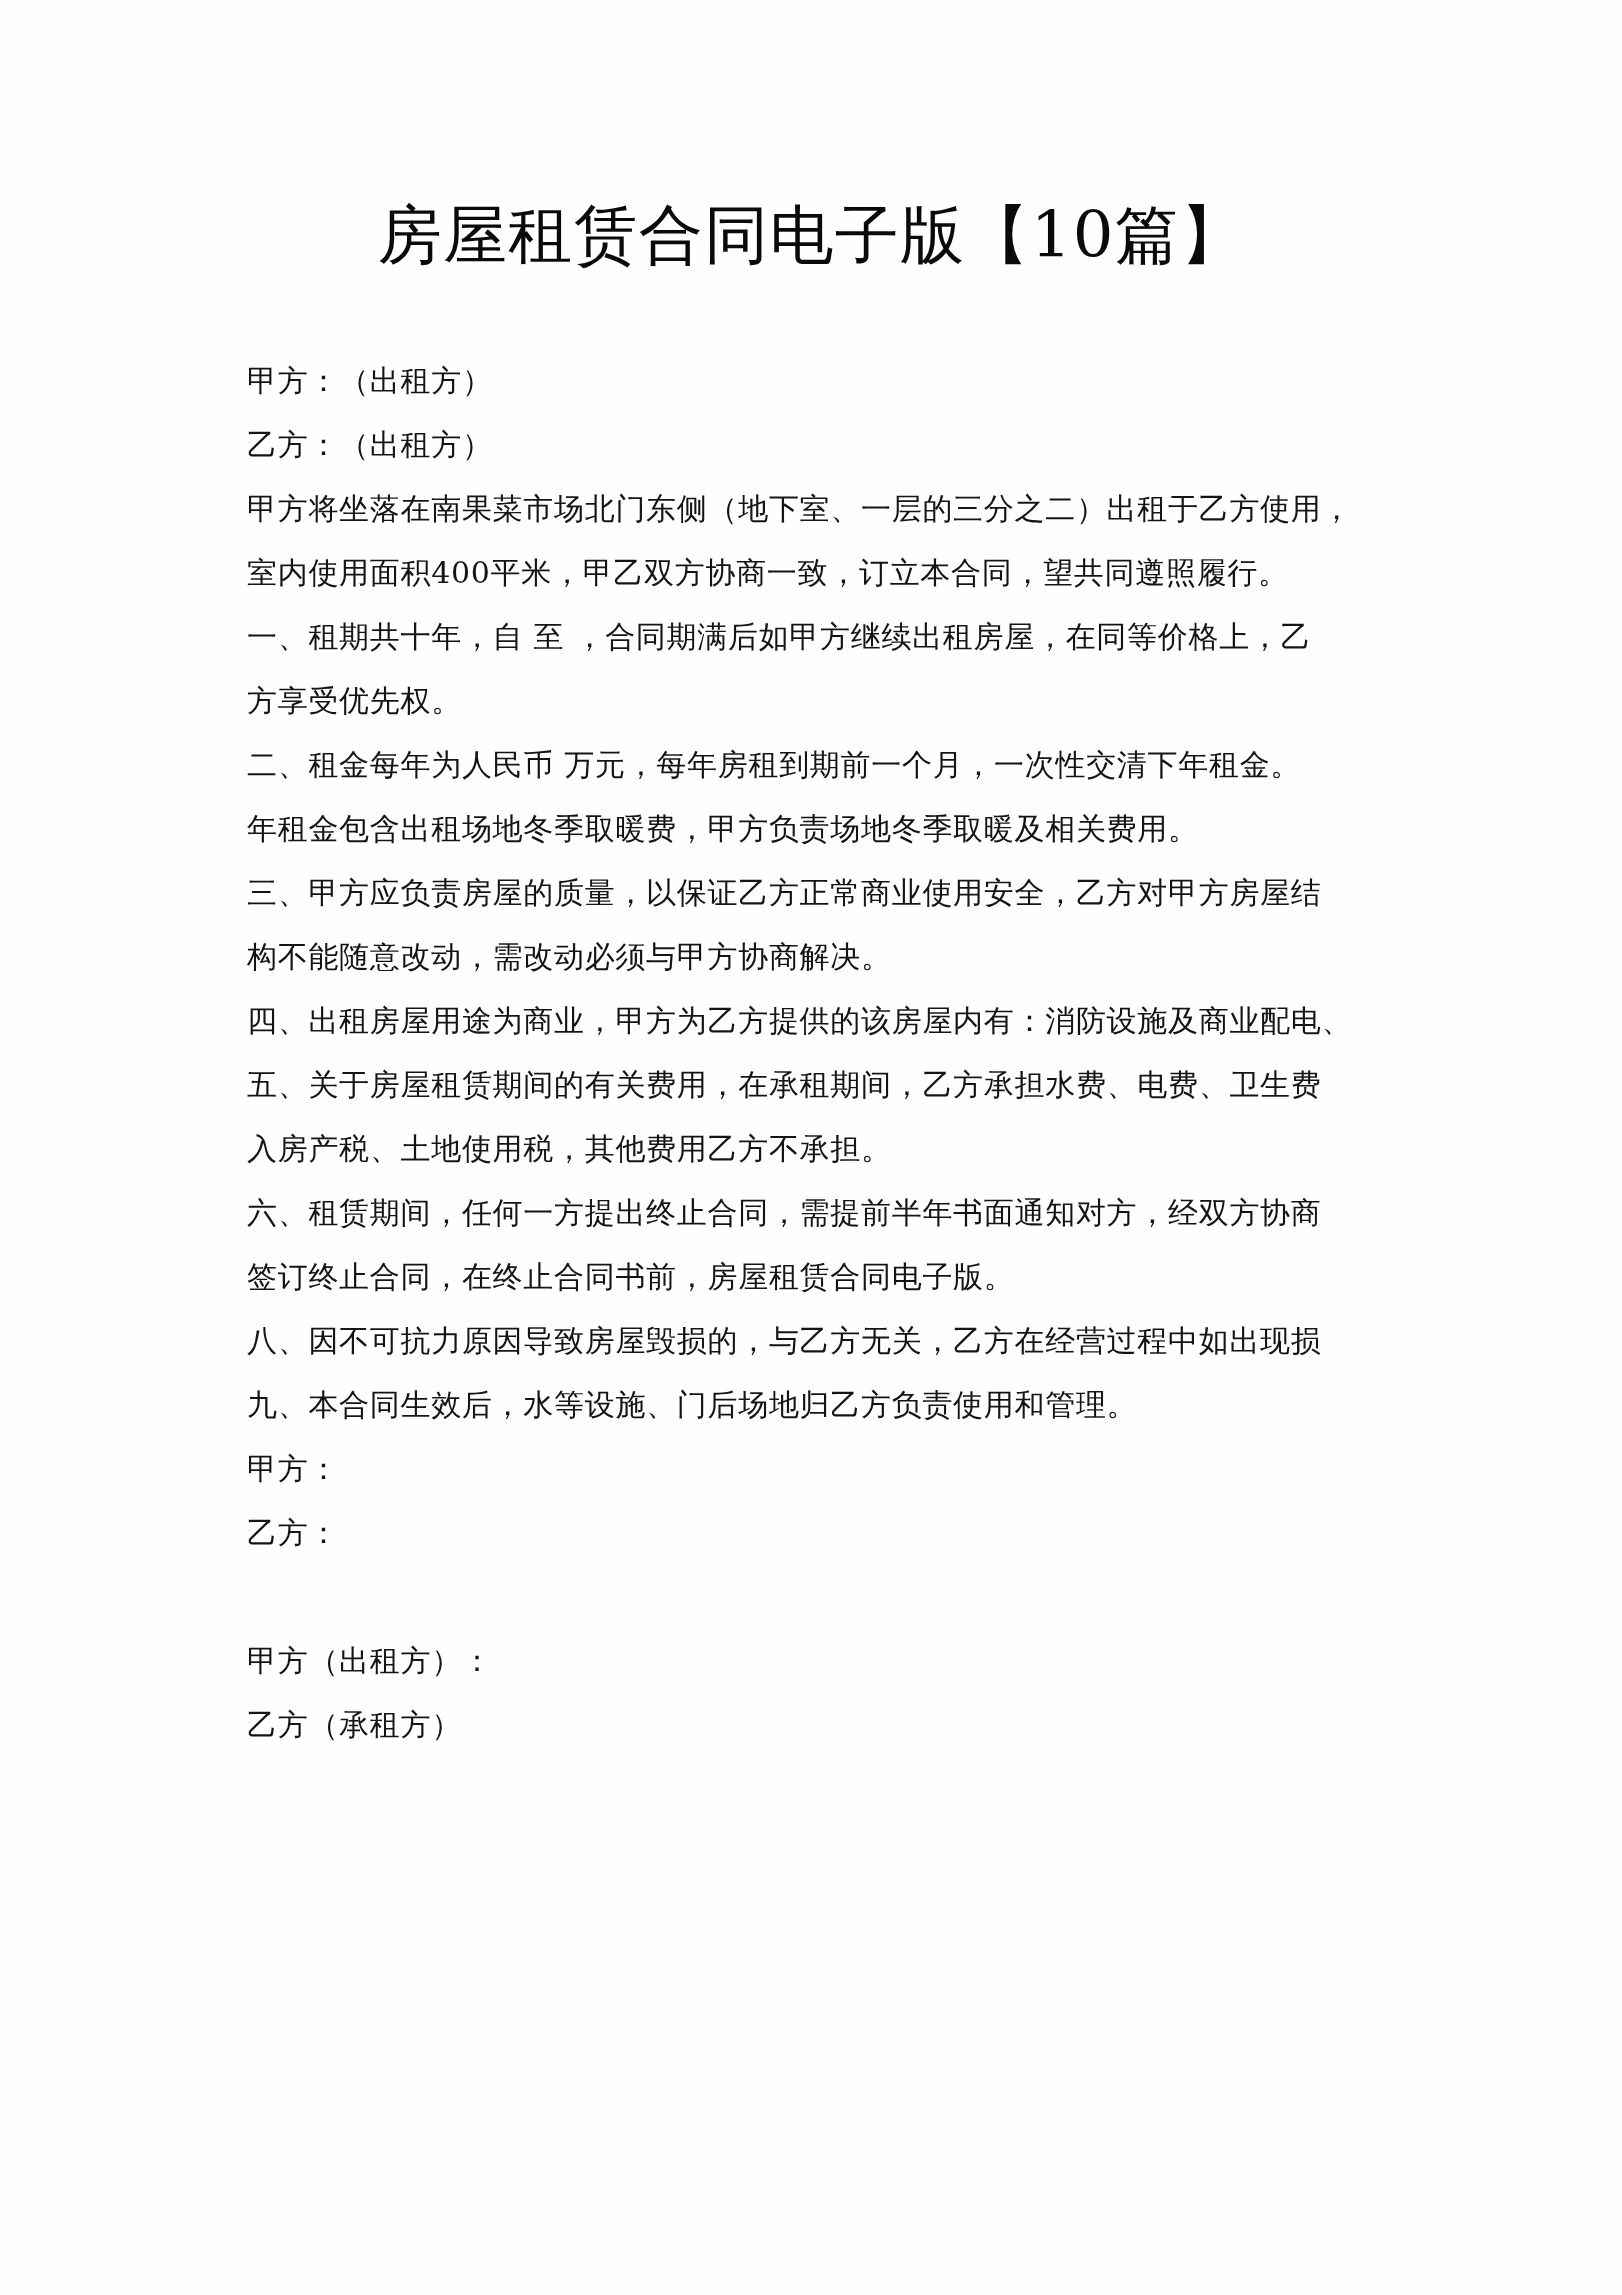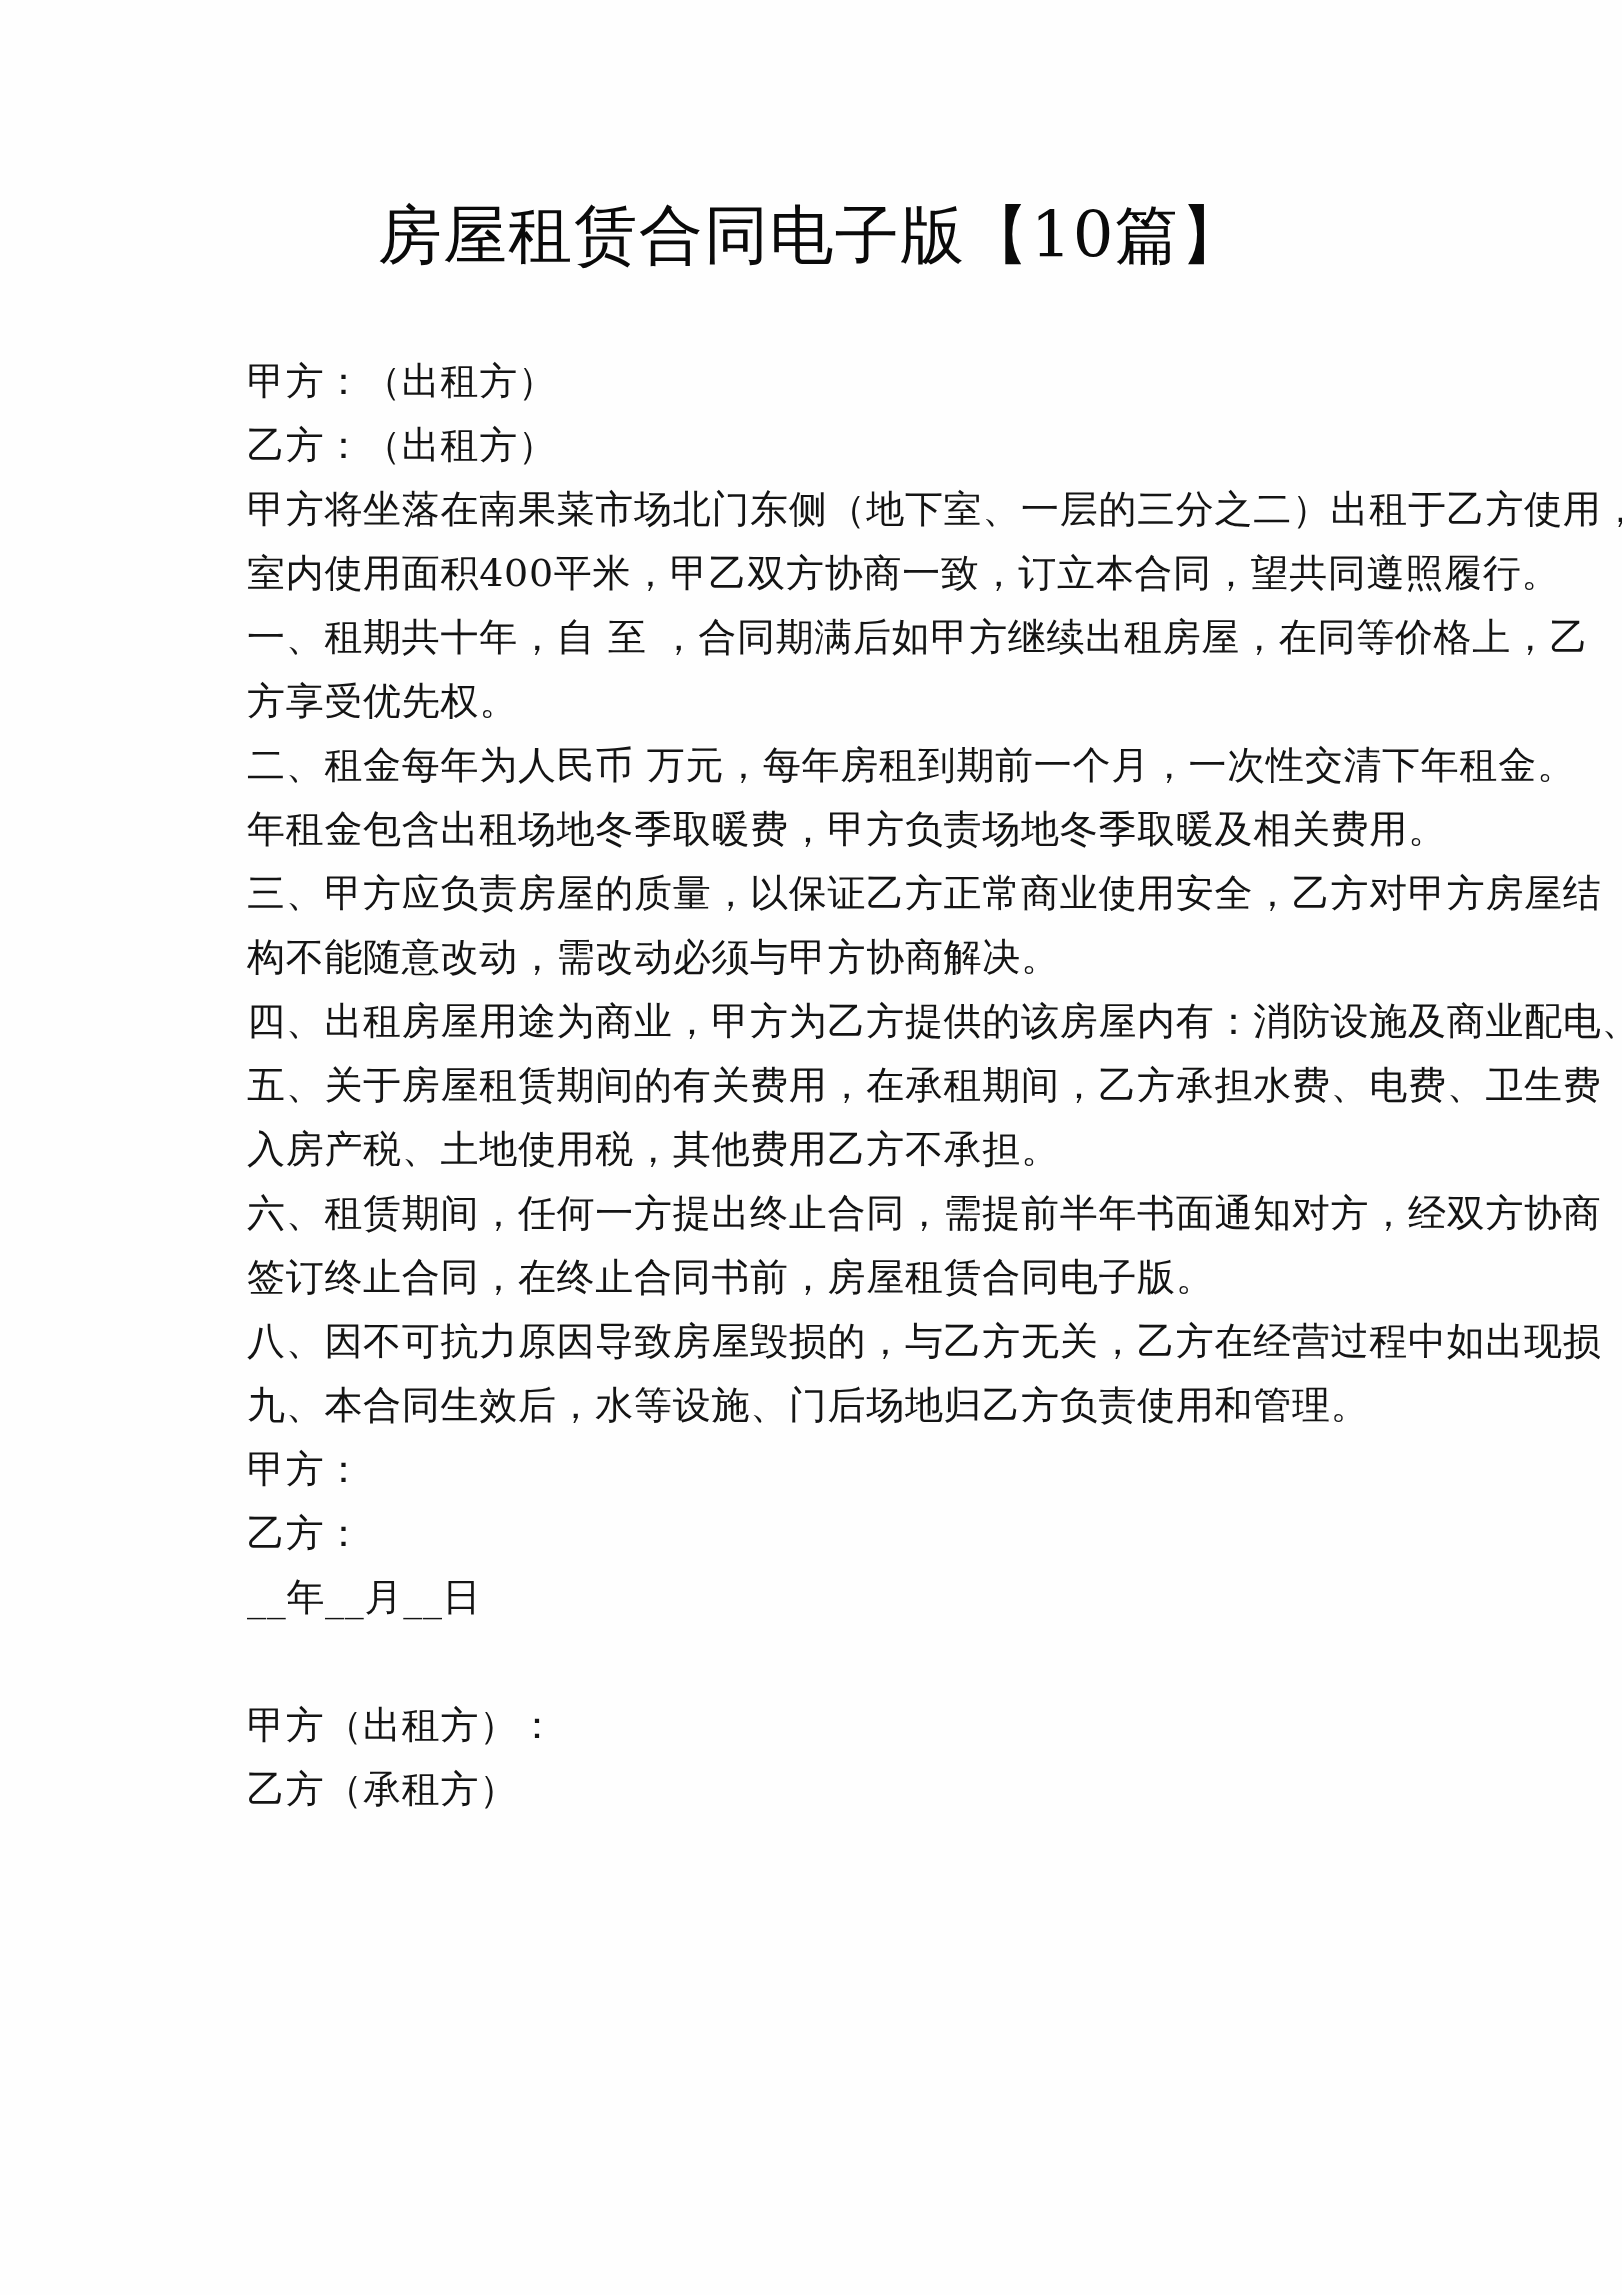--- a/index.html
+++ b/index.html
@@ -35,21 +35,21 @@
       font-weight: normal;
     }
     .body {
       position: absolute;
       left: 247px;
       top: 349px;
       width: 1139px;
     }
     .line {
       height: 64px;
-      font-size: 38px;
+      font-size: 30px;
       line-height: 64px;
       white-space: nowrap;
       letter-spacing: 0.7px;
       color: #141414;
     }
     .spacer {
       height: 64px;
     }
   </style>
 </head>
@@ -83,21 +83,20 @@
     <div class="line">签订终止合同，在终止合同书前，房屋租赁合同电子版。</div>
 
 
     <div class="line">八、因不可抗力原因导致房屋毁损的，与乙方无关，乙方在经营过程中如出现损</div>
 
     <div class="line">九、本合同生效后，水等设施、门后场地归乙方负责使用和管理。</div>
 
 
     <div class="line">甲方：</div>
     <div class="line">乙方：</div>
-    <div class="line">__年__月__日</div>
 
     <div class="spacer"></div>
 
     <div class="line">甲方（出租方）：</div>
     <div class="line">乙方（承租方）</div>
   </div>
 </div>
 
 
 </body></html>

